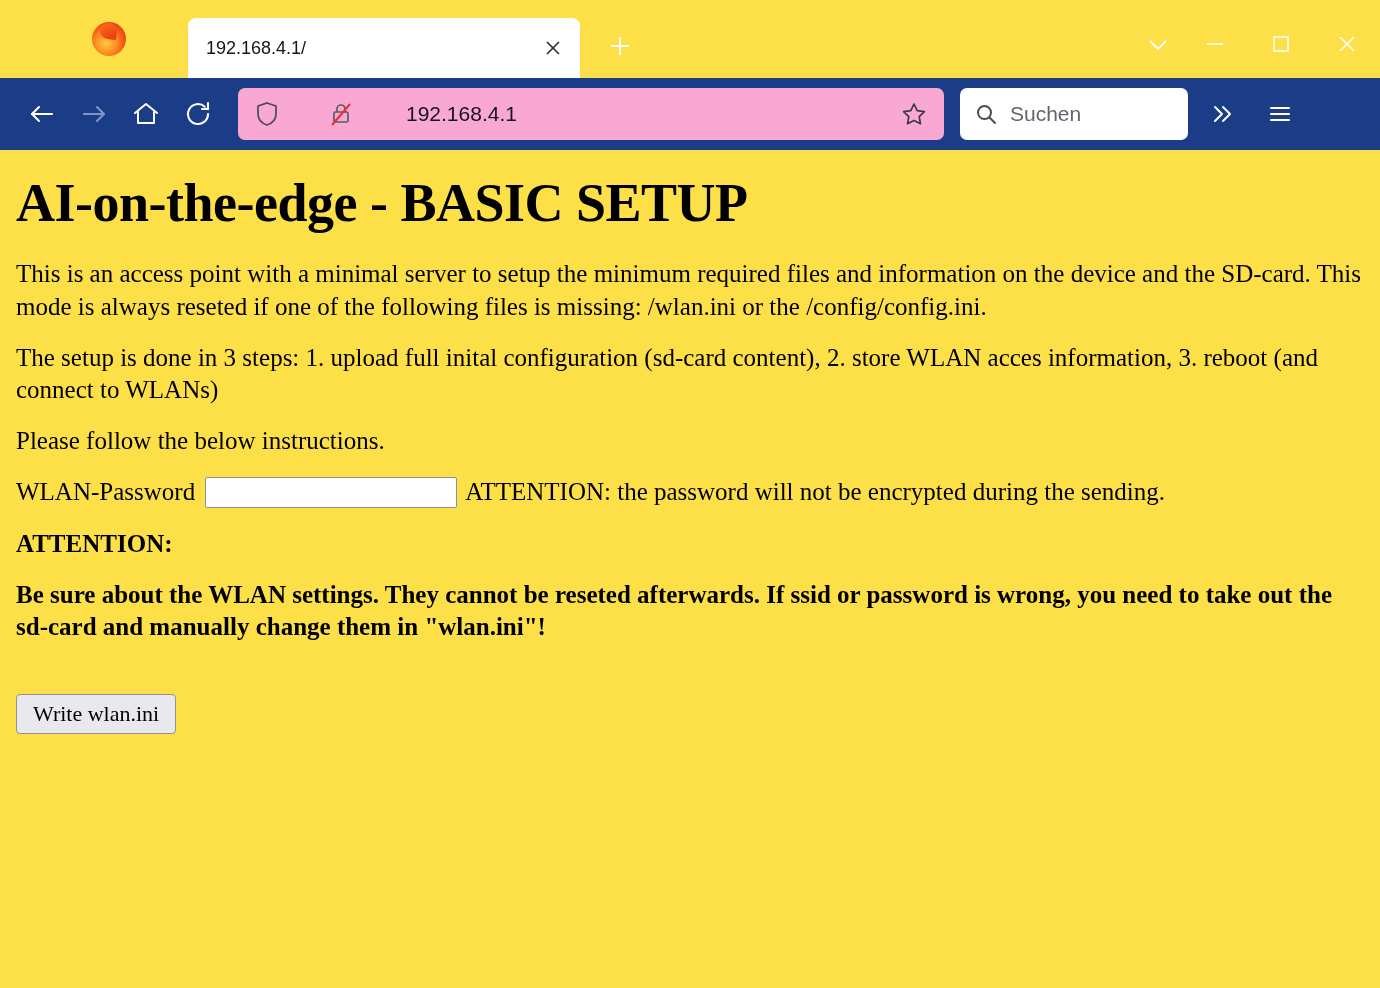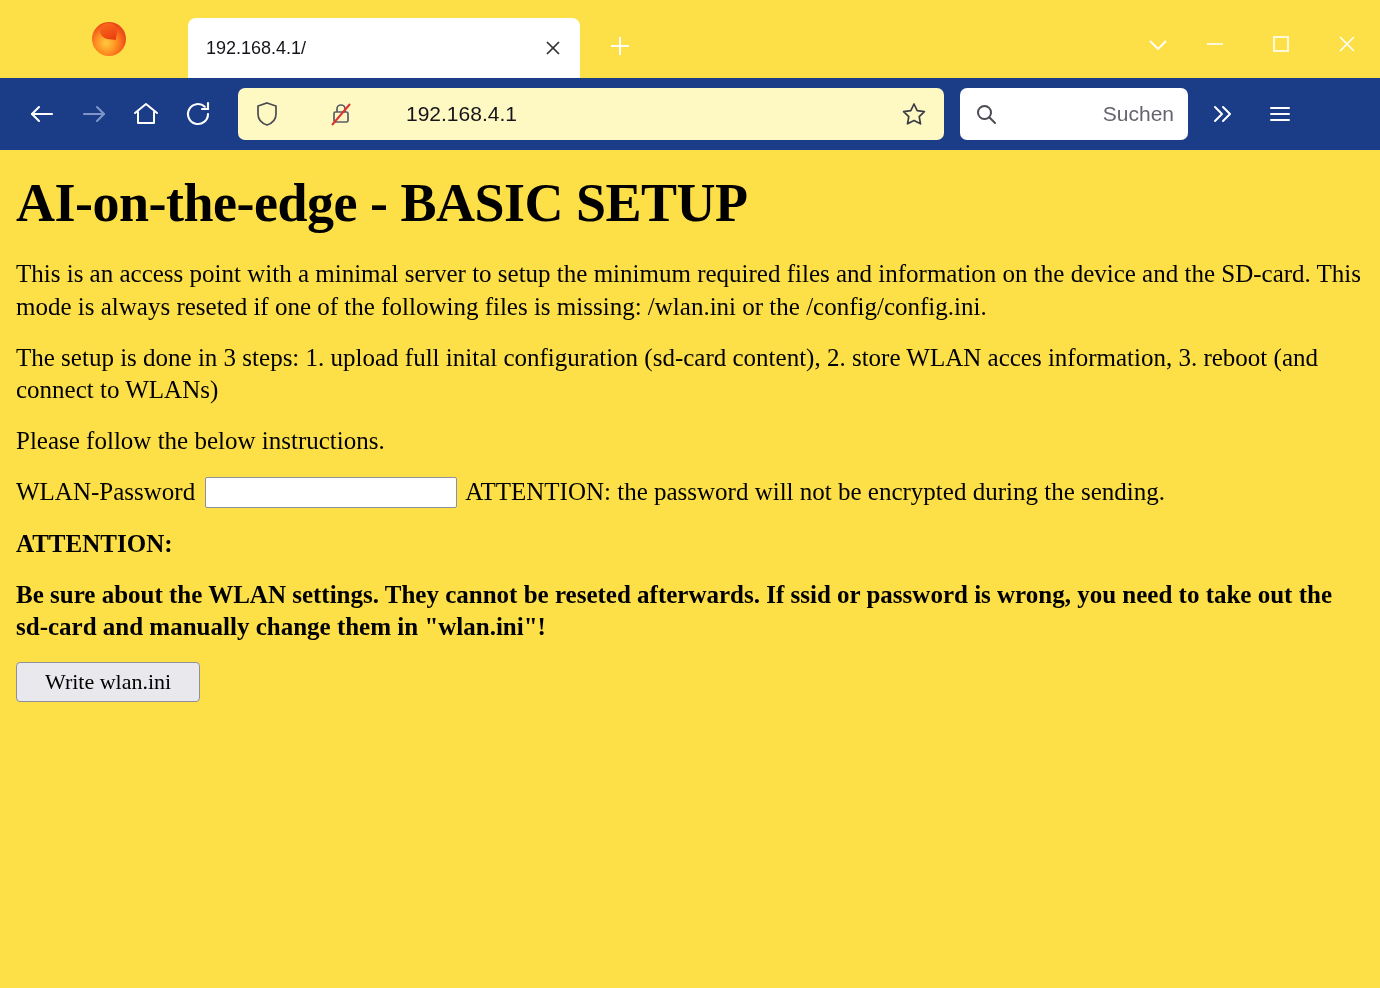--- a/index.html
+++ b/index.html
@@ -131,21 +131,21 @@
     display: flex; align-items: center; justify-content: center;
     color: #ffffff;
     flex: 0 0 auto;
   }
   .navbtn.disabled { color: #7f95c9; }
 
   .urlbar {
     flex: 0 0 auto;
     width: 706px;
     height: 52px;
-    background: #fef9c3;
+    background: #f9a8d4;
     border-radius: 7px;
     margin-left: 14px;
     display: flex;
     align-items: center;
     padding: 0 14px;
     box-sizing: border-box;
     gap: 36px;
   }
   .url-shield { width: 30px; height: 30px; display:flex; align-items:center; justify-content:center; color:#4a4a52; flex:0 0 auto;}
   .url-lock-crossed { width: 30px; height: 30px; display:flex; align-items:center; justify-content:center; color:#5b5b66; margin-left: 8px; flex:0 0 auto;}
@@ -170,25 +170,24 @@
     padding: 0 12px;
     box-sizing: border-box;
     flex: 0 0 auto;
   }
   .search-icon { width: 28px; height: 28px; display:flex; align-items:center; justify-content:center; color:#4a4a52; flex:0 0 auto;}
   .search-input {
     border: none;
     outline: none;
     font-size: 21px;
     color: #15141a;
-    margin-left: 0;
+    margin-left: 8px;
     width: 100%;
     font-family: "Liberation Sans", sans-serif;
     background: transparent;
-    text-align: right;
   }
   .search-input::placeholder { color: #64646e; }
 
   .chev2 { width: 52px; height: 52px; margin-left: 8px; display:flex; align-items:center; justify-content:center; color:#fff; flex:0 0 auto;}
   .hamburger { width: 52px; height: 52px; margin-left: 6px; display:flex; align-items:center; justify-content:center; color:#fff; flex:0 0 auto;}
 
   
   .content {
     flex: 1 1 auto;
     background: #fde047;
@@ -246,23 +245,24 @@
     margin: 48px 0 0 0;
   }
   .attention-body {
     font-size: 25px;
     font-weight: bold;
     line-height: 1.31;
     margin: 26px 0 0 0;
     max-width: 1340px;
   }
   .write-btn {
+    margin-top: 32px;
     font-family: "Liberation Serif", serif;
     font-size: 22px;
-    padding: 6px 28px;
+    padding: 6px 16px;
     background: #e9e9ed;
     border: 1px solid #8f8f9d;
     border-radius: 4px;
     color: #000;
     cursor: pointer;
   }
 </style>
 </head>
 <body>
 

